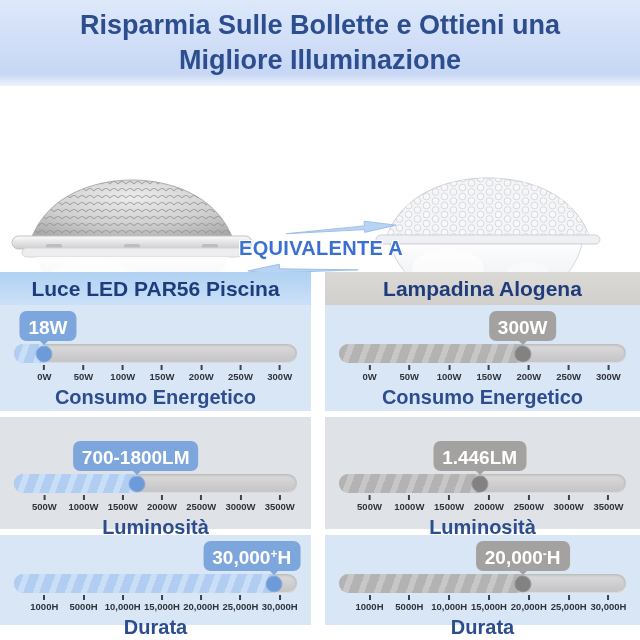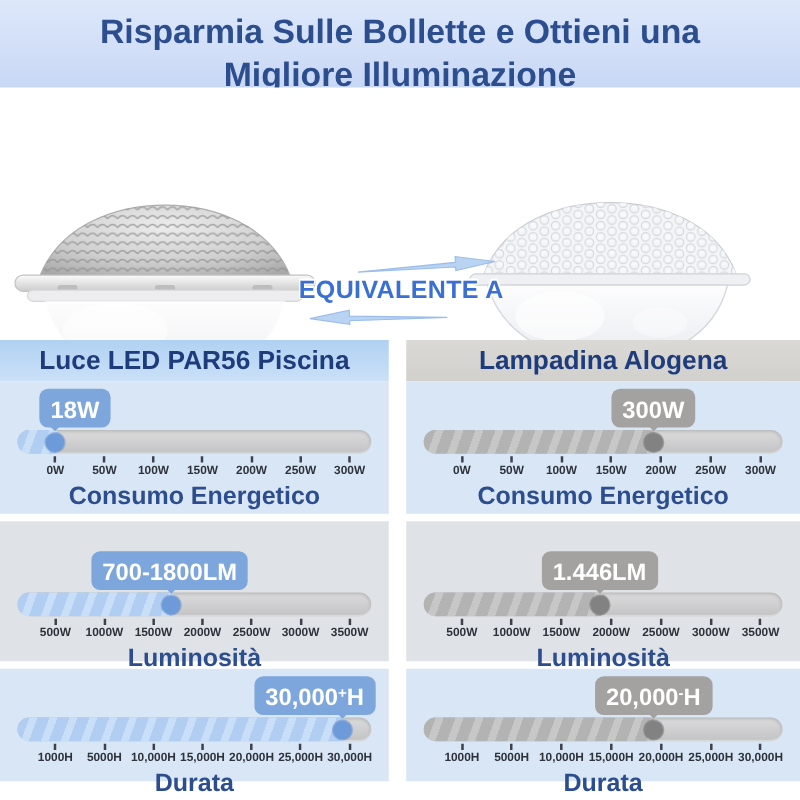--- a/index.html
+++ b/index.html
@@ -7,21 +7,21 @@
          font-family:"Liberation Sans",sans-serif;}
 
   
   .title-band{position:absolute;top:0;left:0;right:0;height:86px;
     background:linear-gradient(180deg,#dde8fa 0%,#cfddf7 55%,#c6d6f4 86%,#eef4fc 100%);
     display:flex;align-items:center;justify-content:center;}
   .title-band h1{margin:0;padding:0 30px;font-size:27px;line-height:1.3;font-weight:bold;
     color:#2c4d8e;text-align:center;}
 
   
-  .products{position:absolute;top:70px;left:0;right:0;height:186px;background:#fff;}
+  .products{position:absolute;top:86px;left:0;right:0;height:186px;background:#fff;}
   .abs{position:absolute;}
 
   .equivalente{position:absolute;left:248px;top:134px;width:146px;height:60px;
     display:flex;flex-direction:column;align-items:center;}
   .eq-arrow-top{align-self:flex-end;margin-right:-4px;transform:rotate(-3deg);}
   .eq-arrow-bottom{align-self:flex-start;margin-left:-2px;transform:rotate(-2deg);}
   .eq-text{font-size:20px;font-weight:bold;letter-spacing:.3px;color:#3a6fd3;margin:1px 0;
     white-space:nowrap;
     text-shadow:1px 1px 0 #fff,-1px -1px 0 #fff,1px -1px 0 #fff,-1px 1px 0 #fff;}
 
@@ -193,21 +193,21 @@
         <polygon points="120,11 36,7 36,2 2,8 36,14 36,11" fill="#b9d3f2" stroke="#9cbde9" stroke-width="1"></polygon>
       </svg>
     </div>
   </div>
 
   <div class="panel left">
     <div class="panel-header hdr-blue">Luce LED PAR56 Piscina</div>
 
     <div class="row r1 bg-blue">
       <div class="slider theme-blue">
-        <div class="badge" style="left: 12%; margin-left: 12px;"><span>18</span><span class="sup"></span><span>W</span></div>
+        <div class="badge" style="left: 12%;"><span>18</span><span class="sup"></span><span>W</span></div>
         <div class="pointer" style="left: 10.5%;"></div>
         <div class="track">
           <div class="fill" style="width: 13%;"></div>
           <div class="knob" style="left: 10.5%;"></div>
         </div>
         <div class="ticks">
             <span class="tick" style="left: 5%;">
               <i class="mark"></i>
               <b class="tlabel">0W</b>
             </span>

